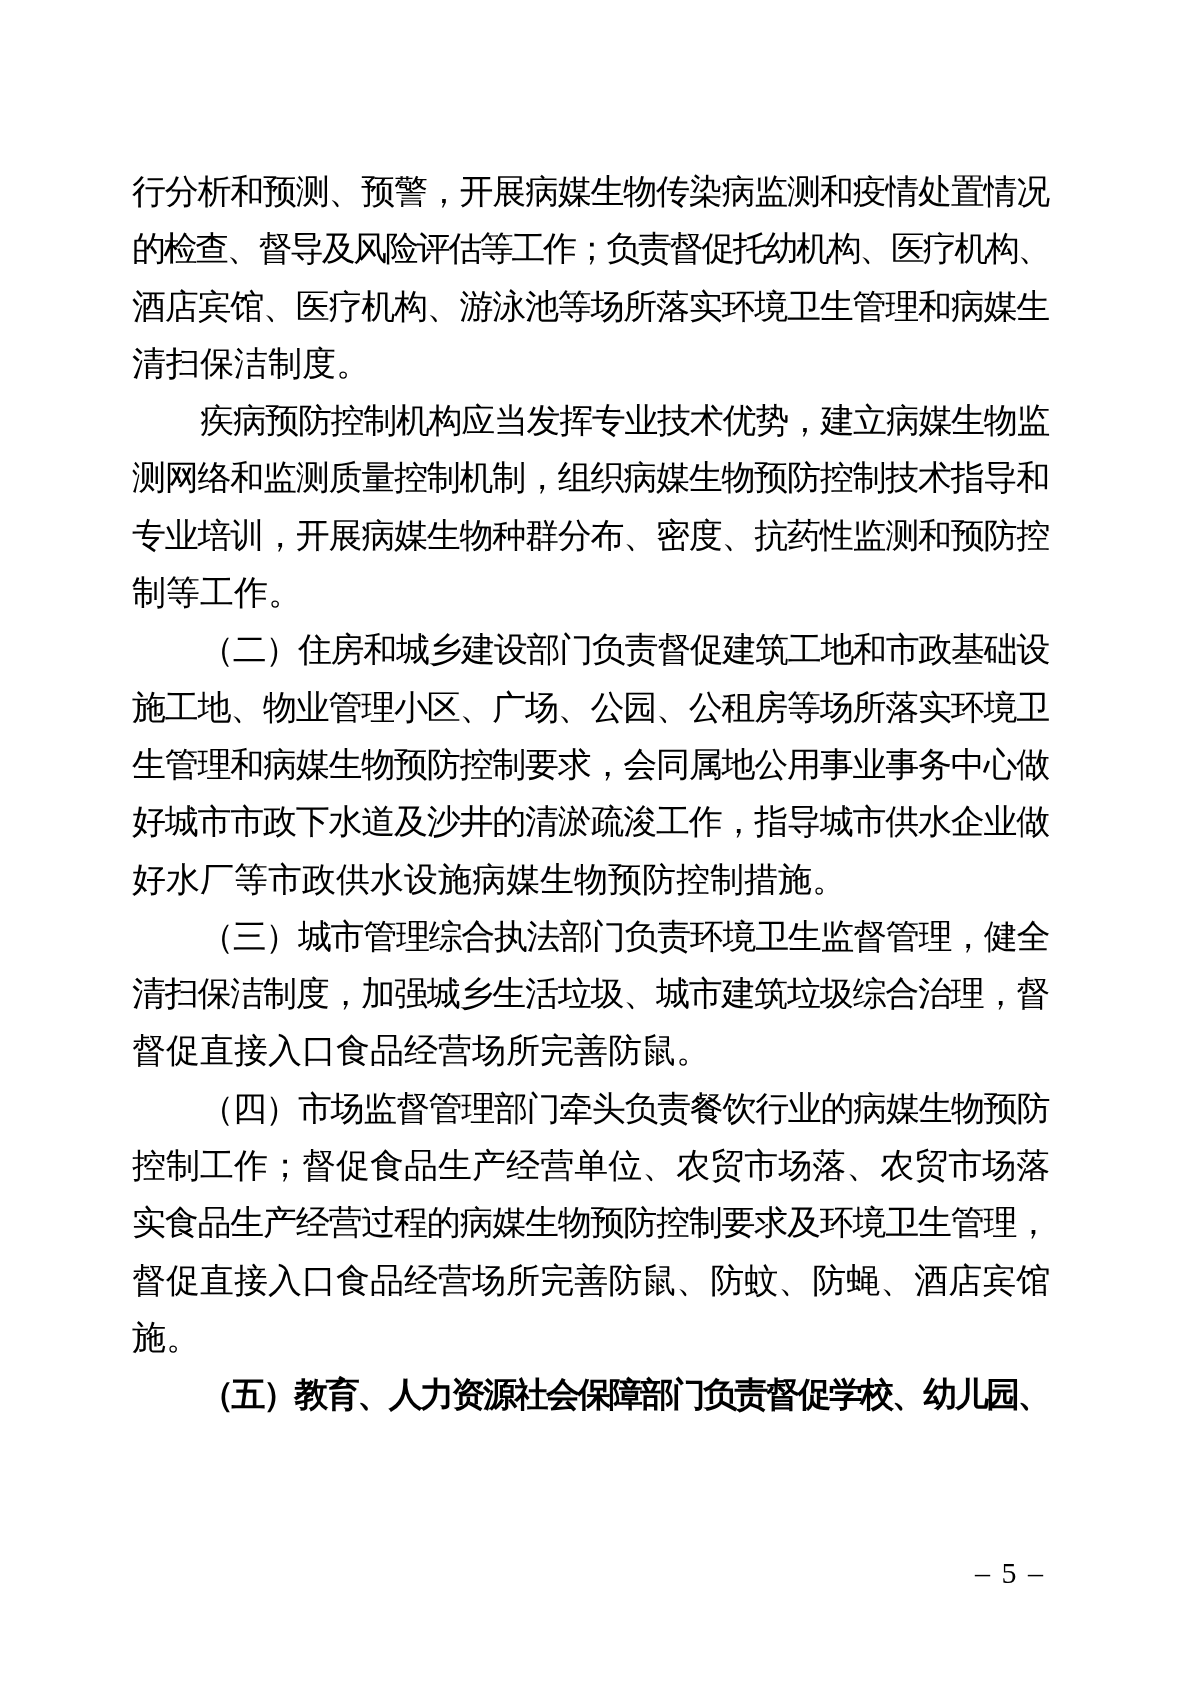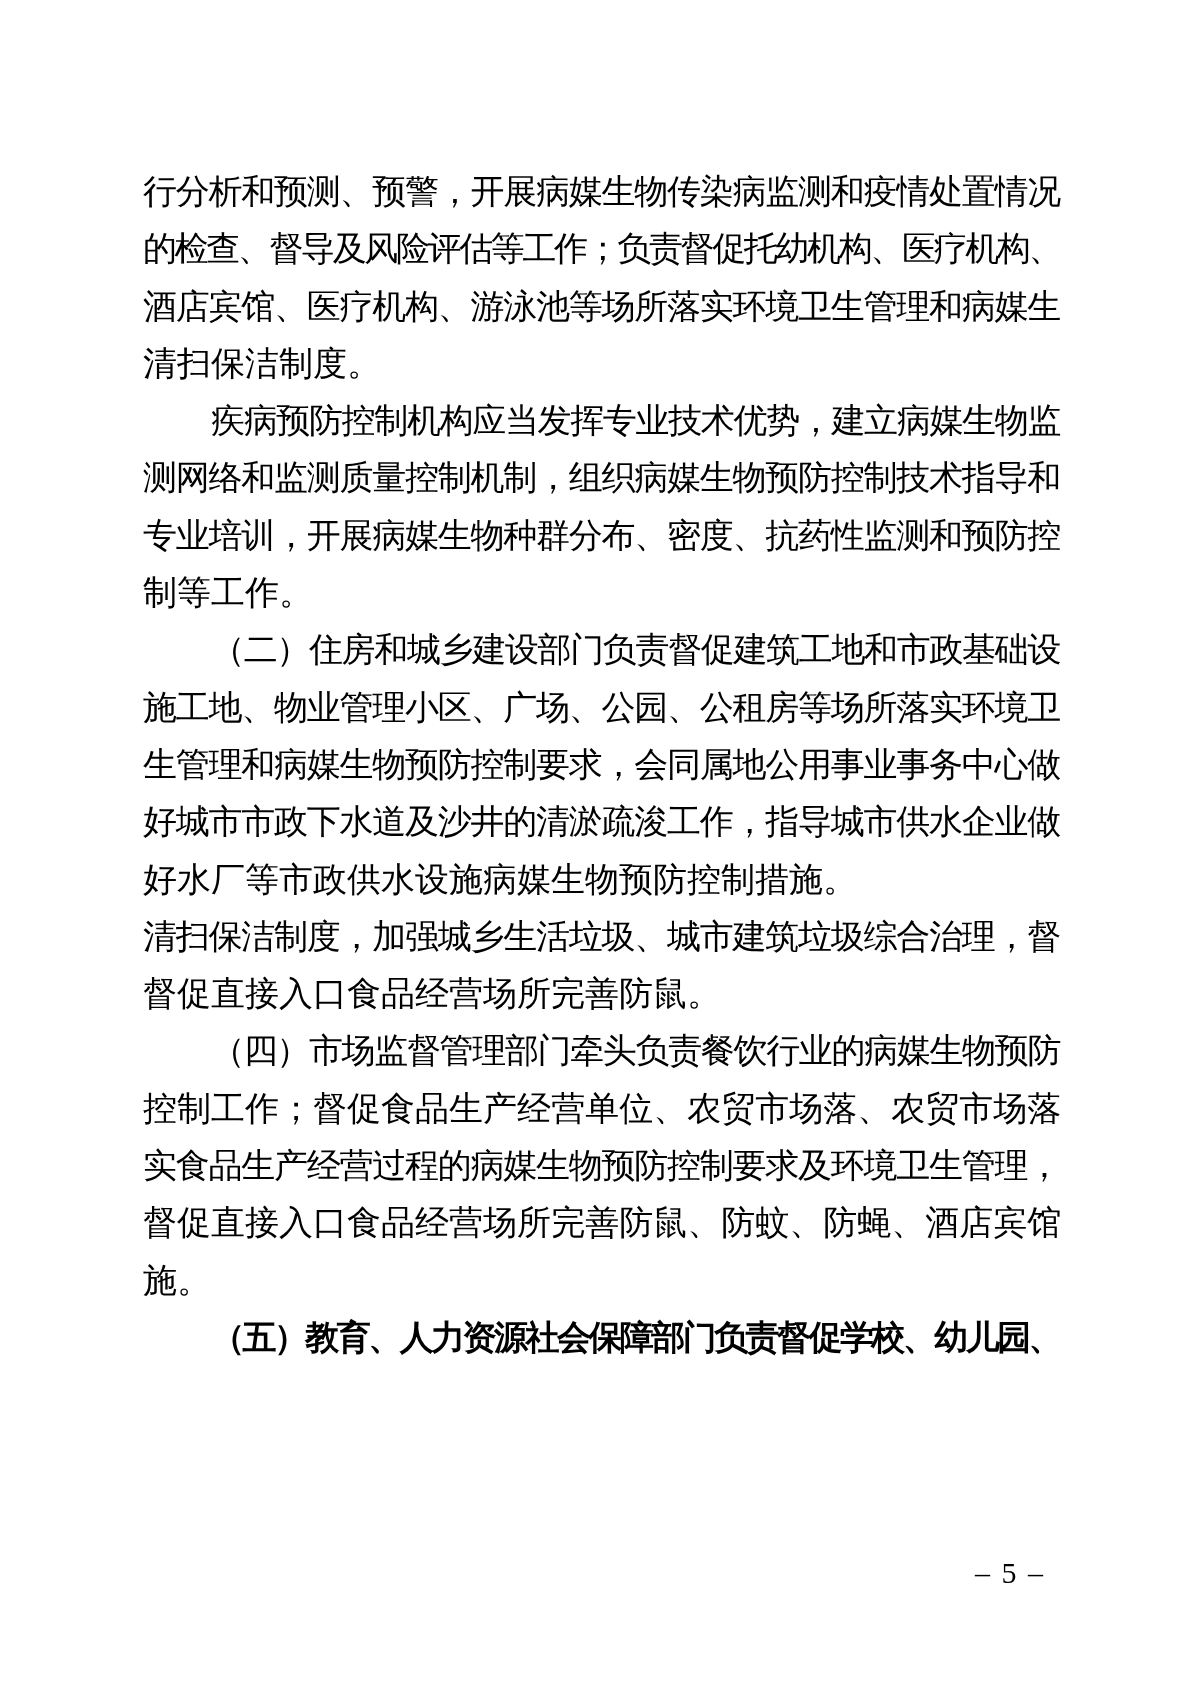--- a/index.html
+++ b/index.html
@@ -11,21 +11,21 @@
     position: relative;
     width: 1191px;
     height: 1684px;
     background: #ffffff;
     overflow: hidden;
     font-family: "Liberation Serif", "DejaVu Serif", serif;
     color: #000000;
   }
   .textblock {
     position: absolute;
-    left: 143px;
+    left: 132px;
     top: 163px;
     width: 917px;
   }
   .para {
     margin: 0;
     padding: 0;
   }
   .line {
     font-size: 34px;
     line-height: 57.3px;
@@ -80,20 +80,21 @@
 
     <div class="para">
       <div class="line indent lsA">（二）住房和城乡建设部门负责督促建筑工地和市政基础设</div>
       <div class="line ls28">施工地、物业管理小区、广场、公园、公租房等场所落实环境卫</div>
       <div class="line ls28">生管理和病媒生物预防控制要求，会同属地公用事业事务中心做</div>
       <div class="line ls28">好城市市政下水道及沙井的清淤疏浚工作，指导城市供水企业做</div>
       <div class="line end">好水厂等市政供水设施病媒生物预防控制措施。</div>
     </div>
 
     <div class="para">
+      <div class="line indent lsA">（三）城市管理综合执法部门负责环境卫生监督管理，健全</div>
       <div class="line ls28">清扫保洁制度，加强城乡生活垃圾、城市建筑垃圾综合治理，督</div>
       <div class="line end">督促直接入口食品经营场所完善防鼠。</div>
     </div>
 
     <div class="para">
       <div class="line indent lsA">（四）市场监督管理部门牵头负责餐饮行业的病媒生物预防</div>
       <div class="line ls28">控制工作；督促食品生产经营单位、农贸市场落、农贸市场落</div>
       <div class="line ls28">实食品生产经营过程的病媒生物预防控制要求及环境卫生管理，</div>
       <div class="line ls28">督促直接入口食品经营场所完善防鼠、防蚊、防蝇、酒店宾馆</div>
       <div class="line end">施。</div>

